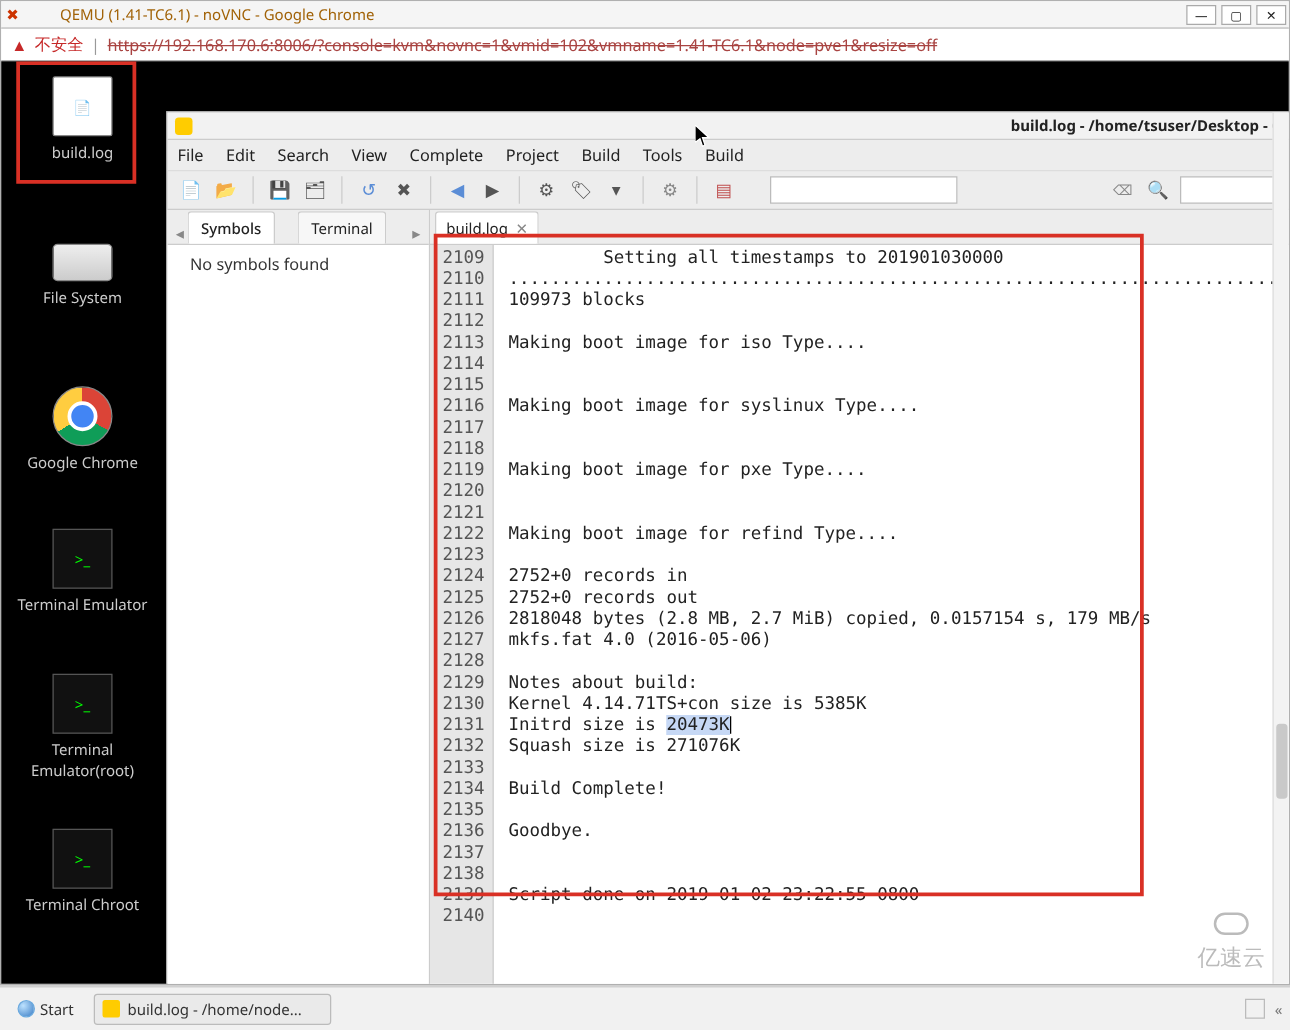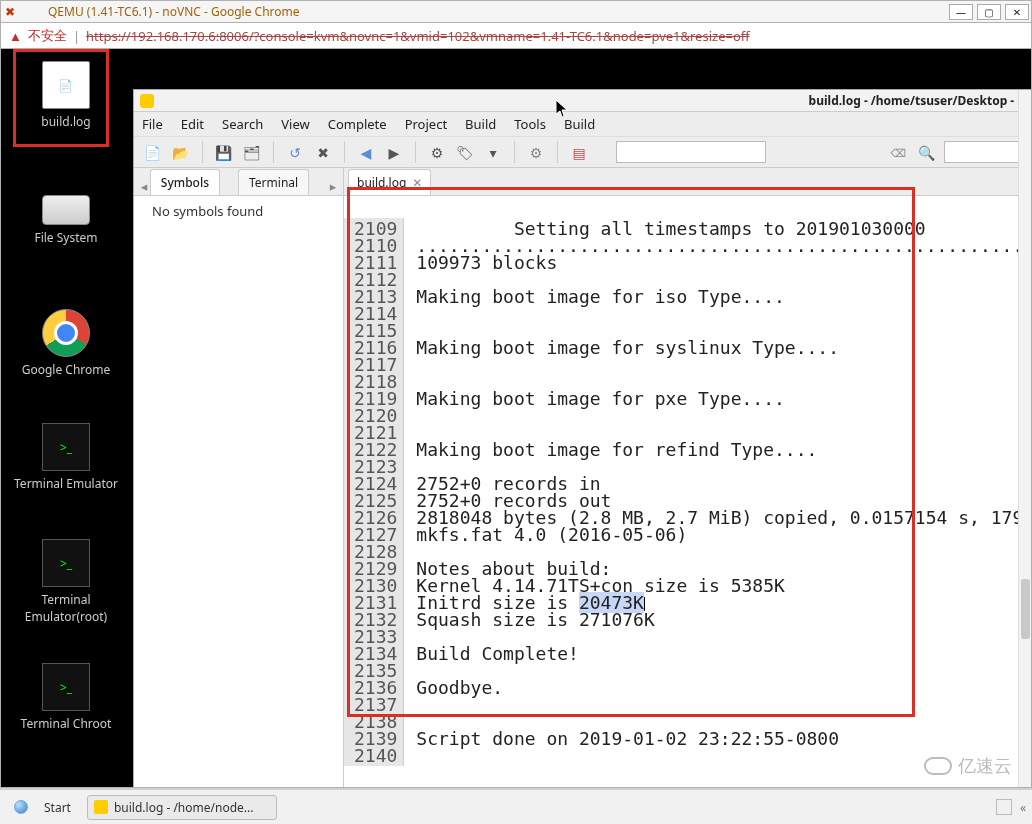--- a/index.html
+++ b/index.html
@@ -262,24 +262,23 @@
     border-radius:3px 3px 0 0;
     display:flex;align-items:center;gap:6px;
     font-size:12px;
     cursor:pointer;
   }
   .tab .close { font-size:12px;color:#888;cursor:pointer; }
   .code-view {
     flex:1 1 auto;
     display:flex;
     font-family:"DejaVu Sans Mono","Consolas",monospace;
-    font-size:18px;
+    font-size:14px;
     overflow:hidden;
     background:var(--editor-bg);
-    align-items:center;
   }
   .gutter {
     background:var(--gutter-bg);
     color:var(--gutter-fg);
     text-align:right;
     padding:2px 6px 2px 10px;
     user-select:none;
     border-right:1px solid #ccc;
     white-space:pre;
     line-height:17px;
@@ -313,21 +312,21 @@
     width:1032px; height:36px;
     background:#f1f1f1;
     border-top:2px solid #d0d0d0;
     display:flex;
     align-items:center;
     padding:0 6px;
     font-size:12px;
     color:#333;
   }
   .start-btn {
-    display:flex;align-items:center;gap:16px;cursor:pointer;
+    display:flex;align-items:center;gap:4px;cursor:pointer;
     padding:2px 8px;
   }
   .start-btn .orb {
     width:14px;height:14px;border-radius:50%;
     background:radial-gradient(circle at 30% 30%,#bde2ff,#3a7cc4);
     border:1px solid #6aa9de;
   }
   .task-btn {
     margin-left:8px;
     border:1px solid #bbb;
@@ -359,20 +358,21 @@
   }
 
   .watermark {
     position:absolute;
     right:20px;
     bottom:46px;
     color:#bbb;
     font-size:18px;
     display:flex;align-items:center;gap:6px;
     pointer-events:none;
+    flex-direction:column;
   }
   .watermark .cloud {
     width:28px;height:18px;border:2px solid #bbb;border-radius:10px;
   }
 
   .cursor-arrow {
     position:absolute; left:556px; top:100px;
     width:12px;height:18px;
     pointer-events:none; z-index:60;
   }

